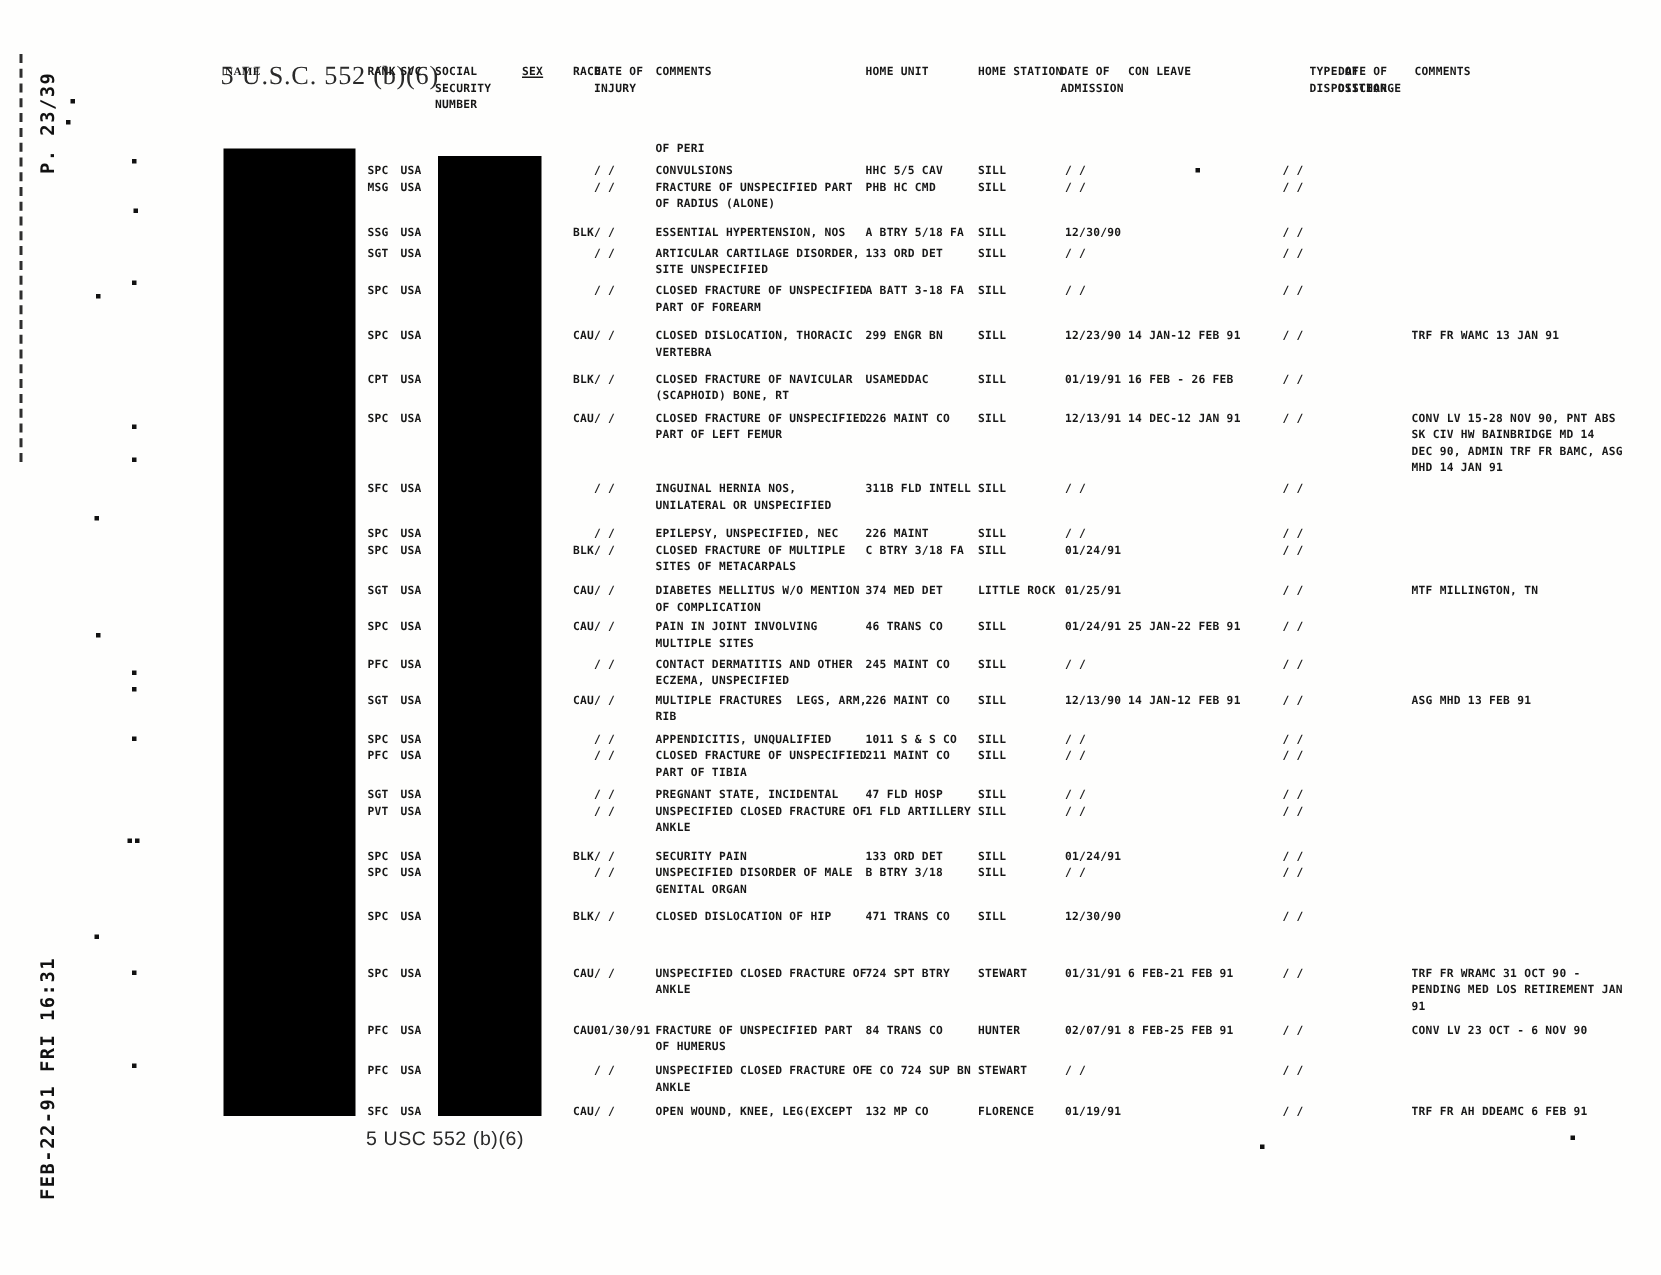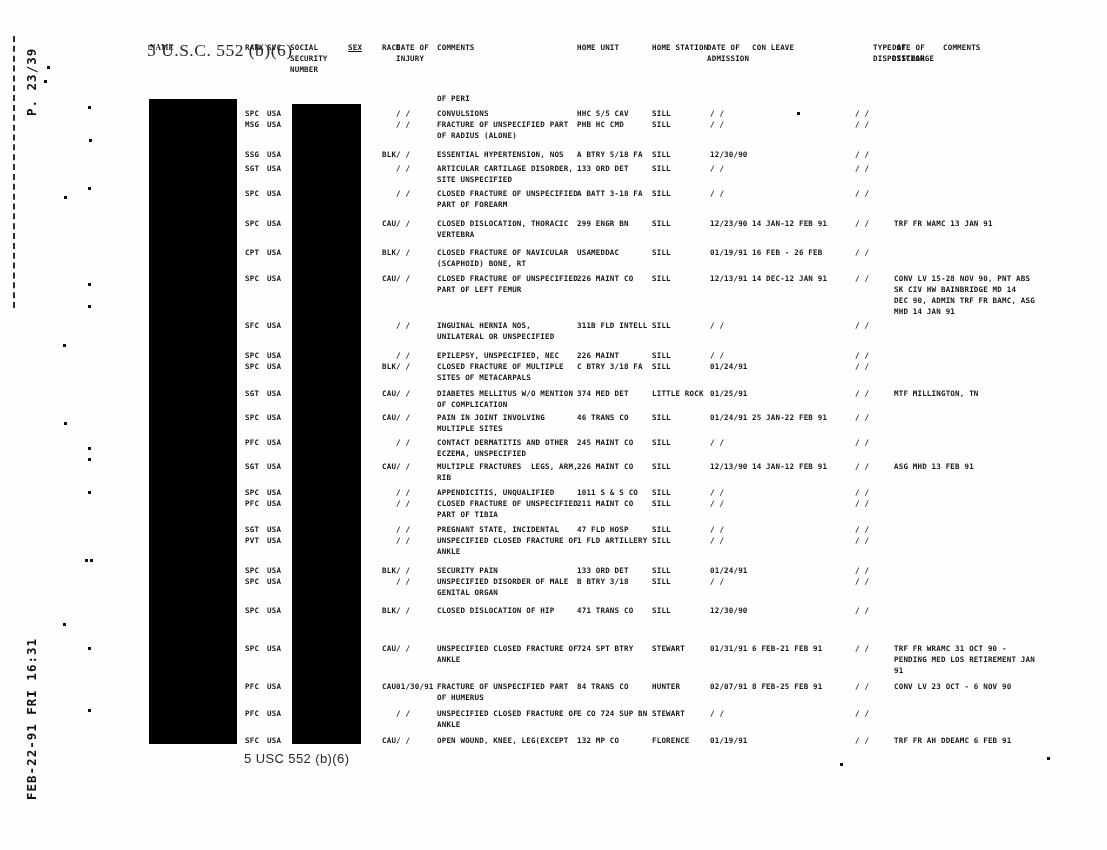--- a/index.html
+++ b/index.html
@@ -41,21 +41,21 @@
   .col-race{left:366px;padding-left:16px;}
   .col-injury{left:396px;}
   .col-diagnosis{left:437px;}
   .col-unit{left:577px;}
   .col-station{left:652px;}
   .col-admission{left:710px;}
   .col-conleave{left:752px;}
   .col-disposition{left:837px;margin-left:36px;}
   .col-discharge{left:855px;}
   .col-discharge-hdr{left:892px;}
-  .col-comments{left:894px;}
+  .col-comments{left:941px;}
   .col-comments-hdr{left:943px;}
   
   .redaction{position:absolute;background:#000;}
   #name-bar{left:149px;top:99px;width:88px;height:645px;}
   #ssn-bar{left:292px;top:104px;width:69px;height:640px;}
 </style>
 </head>
 <body>
 
 <div id="page">

